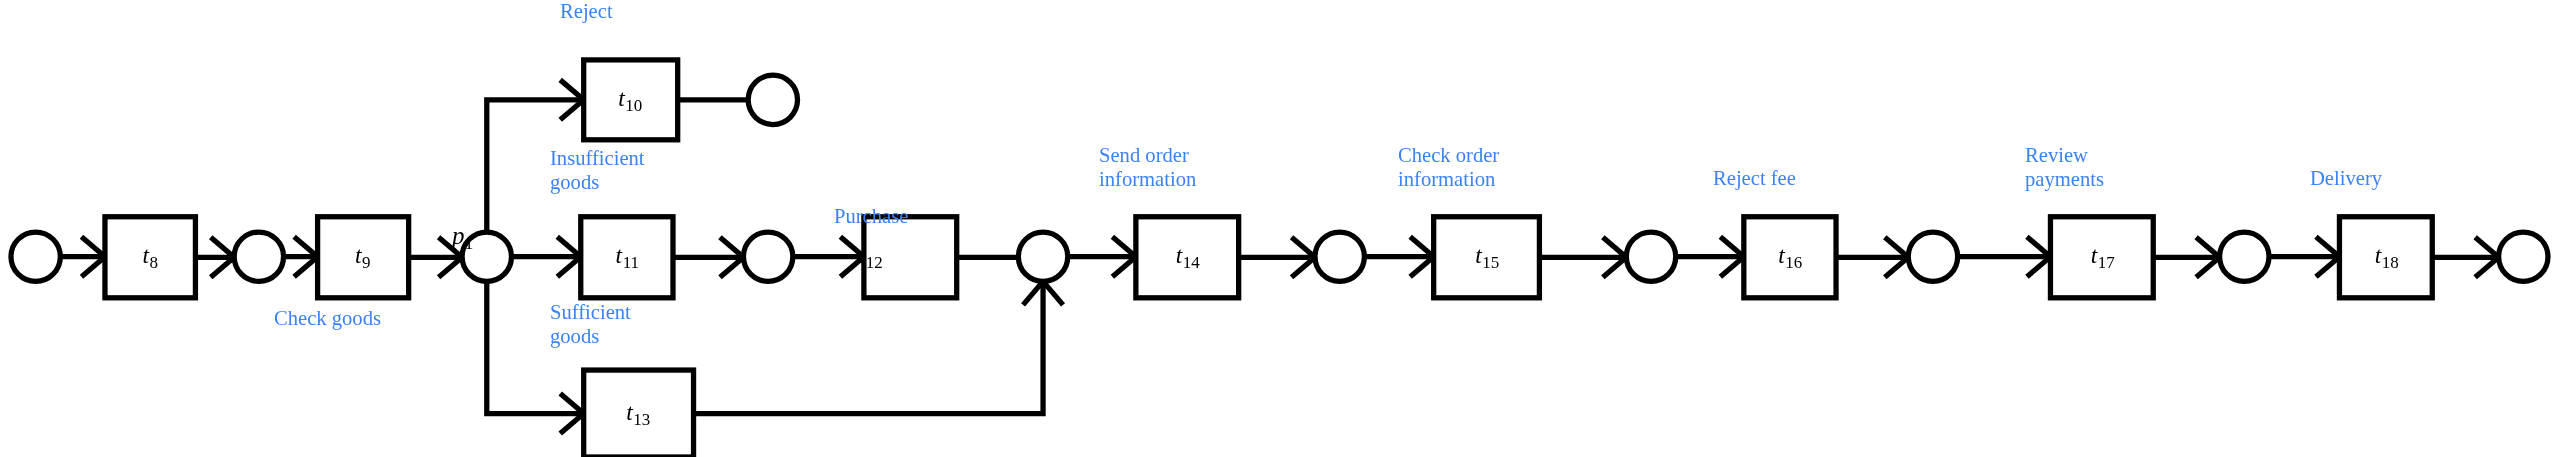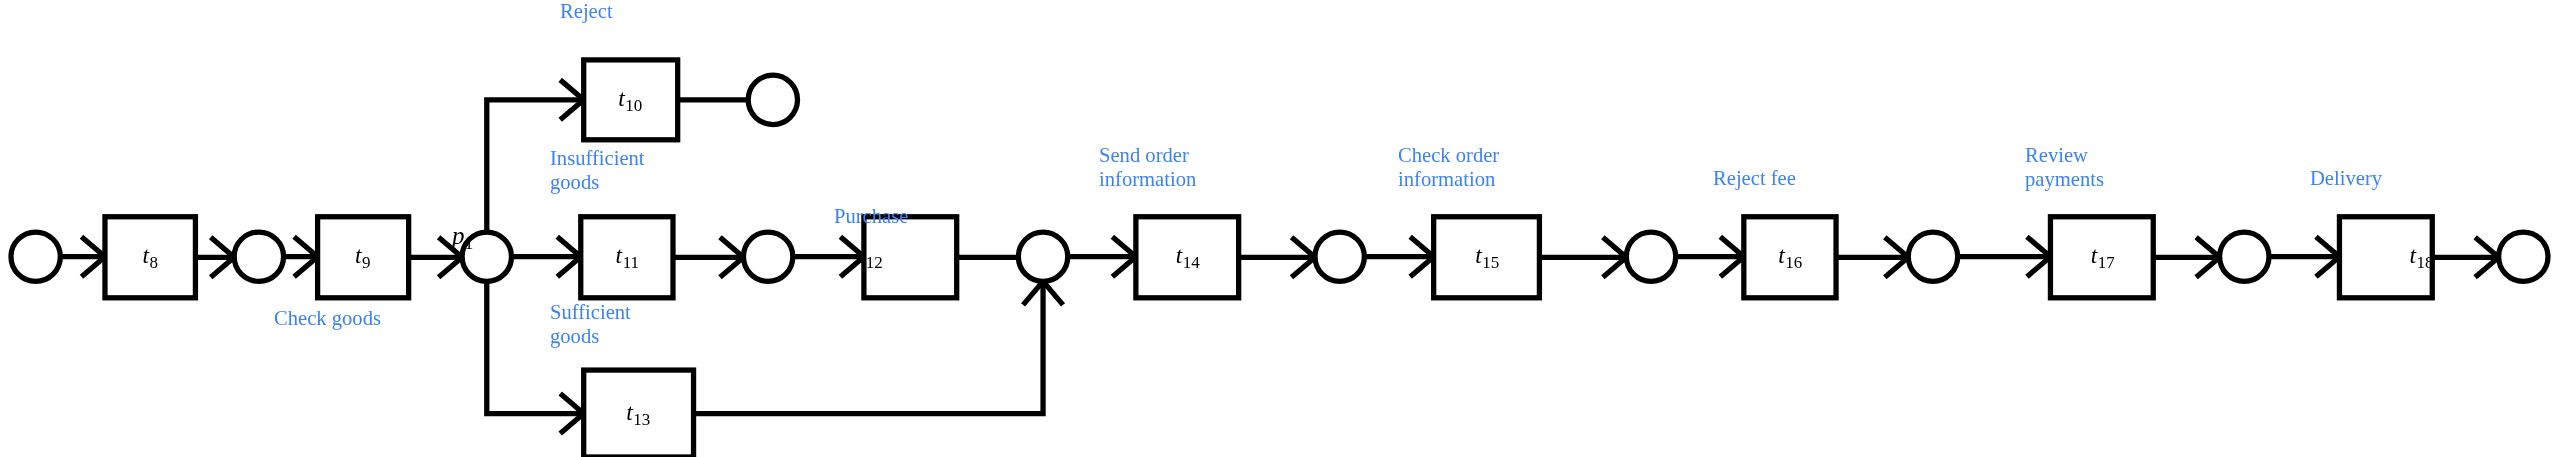--- a/index.html
+++ b/index.html
@@ -162,21 +162,21 @@
   <div class="tname" style="left: 105px; top: 244px; width: 90px;"><span>t</span><sub>8</sub></div>
   <div class="tname" style="left: 317px; top: 244px; width: 91px;"><span>t</span><sub>9</sub></div>
   <div class="tname" style="left: 583px; top: 87px; width: 94px;"><span>t</span><sub>10</sub></div>
   <div class="tname" style="left: 581px; top: 244px; width: 92px;"><span>t</span><sub>11</sub></div>
   <div class="tname" style="left: 583px; top: 401px; width: 110px;"><span>t</span><sub>13</sub></div>
   <div class="tname" style="left: 824px; top: 244px; width: 93px;"><span>t</span><sub>12</sub></div>
   <div class="tname" style="left: 1136px; top: 244px; width: 103px; text-align: center;"><span>t</span><sub>14</sub></div>
   <div class="tname" style="left: 1434px; top: 244px; width: 106px;"><span>t</span><sub>15</sub></div>
   <div class="tname" style="left: 1744px; top: 244px; width: 92px;"><span>t</span><sub>16</sub></div>
   <div class="tname" style="left: 2051px; top: 244px; width: 103px;"><span>t</span><sub>17</sub></div>
-  <div class="tname" style="left: 2340px; top: 244px; width: 93px; text-align: right;"><span>t</span><sub>18</sub></div>
+  <div class="tname" style="left: 2340px; top: 244px; width: 93px;"><span>t</span><sub>18</sub></div>
 
   <div class="pname" style="left:452px; top:176px;margin-top:47px;"><span>p</span><sub>1</sub></div>
 
   <div class="lbl" style="left: 274px; top: 307px; width: 176px;">Check goods</div>
   <div class="lbl" style="left: 560px; top: 0px; width: 141px;">Reject</div>
   <div class="lbl" style="left: 550px; top: 147px; width: 153px;">Insufficient
 goods</div>
   <div class="lbl" style="left: 550px; top: 301px; width: 153px;">Sufficient
 goods</div>
   <div class="lbl" style="left: 834px; top: 165px; width: 153px; margin-top: 40px;">Purchase</div>

